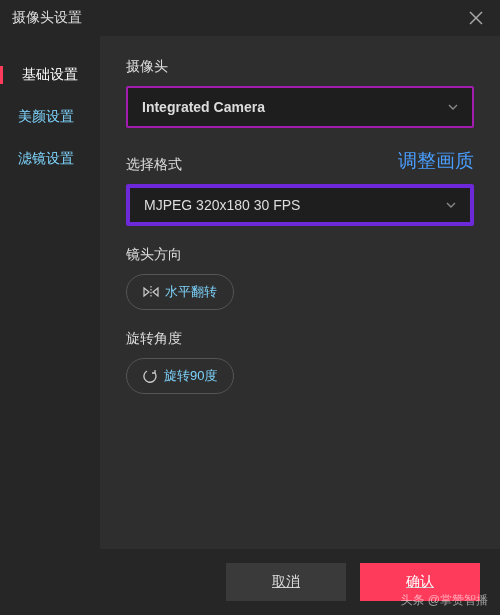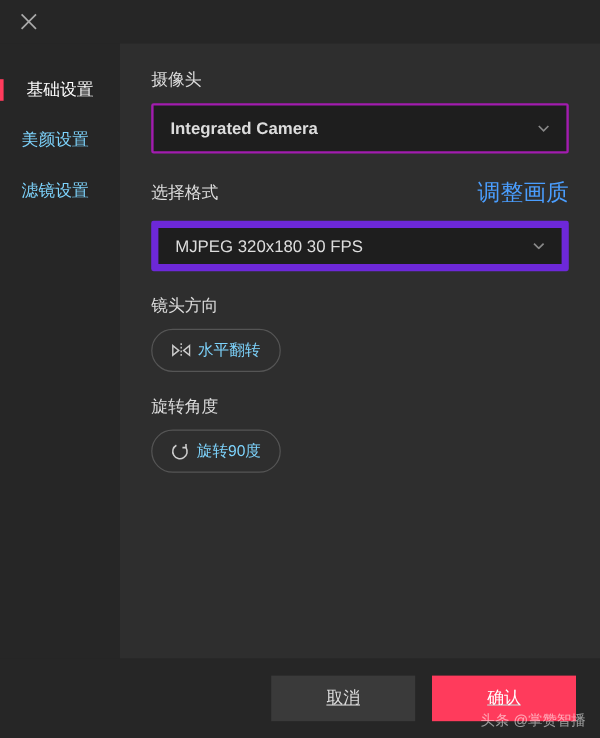--- a/index.html
+++ b/index.html
@@ -84,37 +84,37 @@
       padding: 22px 26px 0 26px;
       display: flex;
       flex-direction: column;
     }
     .field-group {
       margin-bottom: 20px;
     }
     .field-label-row {
       display: flex;
       justify-content: space-between;
-      align-items: center;
+      align-items: flex-end;
       margin-bottom: 10px;
     }
     .field-label {
       font-size: 14px;
       color: #ddd;
     }
     .field-link {
       font-size: 19px;
       color: #4a9eff;
       cursor: pointer;
     }
     .dropdown {
       width: 100%;
       height: 42px;
       background: #1e1e1e;
-      border: 6px solid #6d28d9;
+      border: 4px solid #6d28d9;
       border-radius: 2px;
       display: flex;
       align-items: center;
       justify-content: space-between;
       padding: 0 14px;
       cursor: pointer;
       color: #ddd;
       font-size: 14px;
     }
     .dropdown.highlighted {
@@ -186,20 +186,21 @@
       font-size: 12px;
       color: rgba(255,255,255,0.55);
       pointer-events: none;
     }
   </style>
 </head>
 <body>
 
 <div class="window">
   <div class="titlebar">
+    <div class="titlebar-title">摄像头设置</div>
     <div class="close-btn">
       <svg viewBox="0 0 14 14" stroke="currentColor" stroke-width="1.4" fill="none">
         <line x1="1" y1="1" x2="13" y2="13"></line>
         <line x1="13" y1="1" x2="1" y2="13"></line>
       </svg>
     </div>
   </div>
 
   <div class="body">
     <div class="sidebar">

